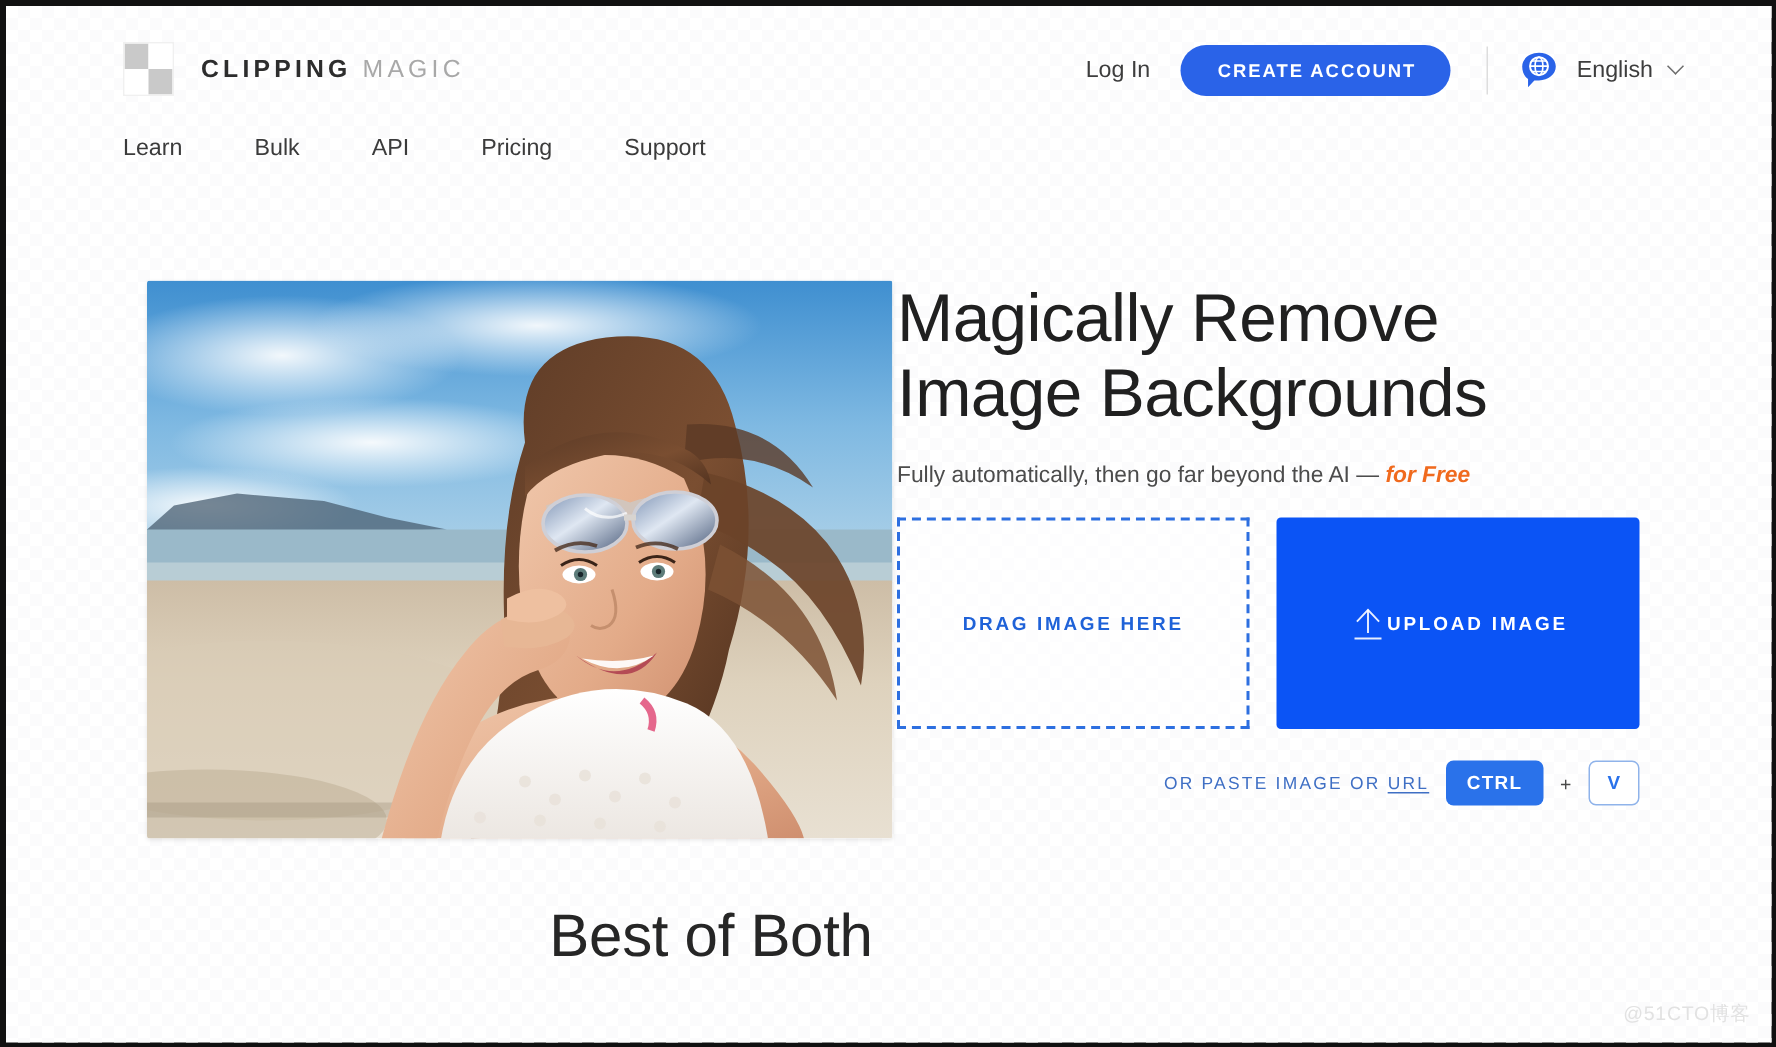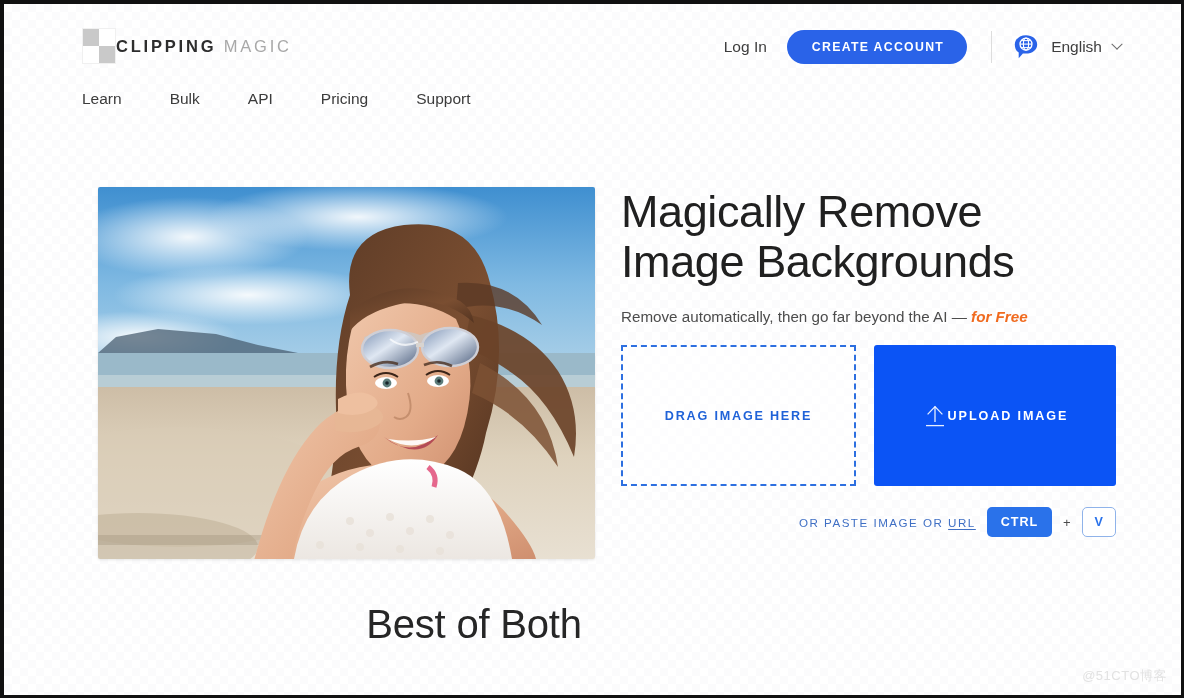--- a/index.html
+++ b/index.html
@@ -41,21 +41,21 @@
     left: 0; top: 0;
     width: 100%;
     height: 72px;
   }
 
   .brand {
     position: absolute;
     left: 78px; top: 24px;
     display: flex;
     align-items: center;
-    gap: 0;
+    gap: 18px;
   }
   .brand-mark {
     width: 34px; height: 36px;
     background: #ffffff;
     border: 1px solid #f0f0f0;
     display: grid;
     grid-template-columns: 1fr 1fr;
     grid-template-rows: 1fr 1fr;
     overflow: hidden;
   }
@@ -148,21 +148,21 @@
     left: 94px; top: 33px;
     width: 497px; height: 372px;
     border-radius: 2px;
     overflow: hidden;
     box-shadow: 0 1px 3px rgba(0,0,0,.10);
   }
   .hero-photo svg { display: block; width: 100%; height: 100%; }
 
   .hero-right {
     position: absolute;
-    left: 617px; top: 33px;
+    left: 594px; top: 33px;
     width: 500px;
   }
 
   .hero-title {
     font-size: 45px;
     line-height: 50px;
     font-weight: 400;
     color: #202020;
     letter-spacing: -0.4px;
   }
@@ -448,21 +448,21 @@
         </svg>
       </div>
 
       <div class="hero-right">
         <h1 class="hero-title">
           <span>Magically Remove</span><br>
           <span>Image Backgrounds</span>
         </h1>
 
         <div class="hero-sub">
-          <span>Remove automatically, then go far beyond the AI — </span><span class="free">for Free</span>
+          <span>Fully automatically, then go far beyond the AI — </span><span class="free">for Free</span>
         </div>
 
         <div class="cta-row">
           <div class="dropzone">
             <span>DRAG IMAGE HERE</span>
           </div>
 
           <button class="upload-btn">
             <svg class="upload-icon" viewBox="0 0 26 26">
               <path d="M13 3.5 L13 19" stroke="#ffffff" stroke-width="1.3" fill="none" opacity=".9"></path>

